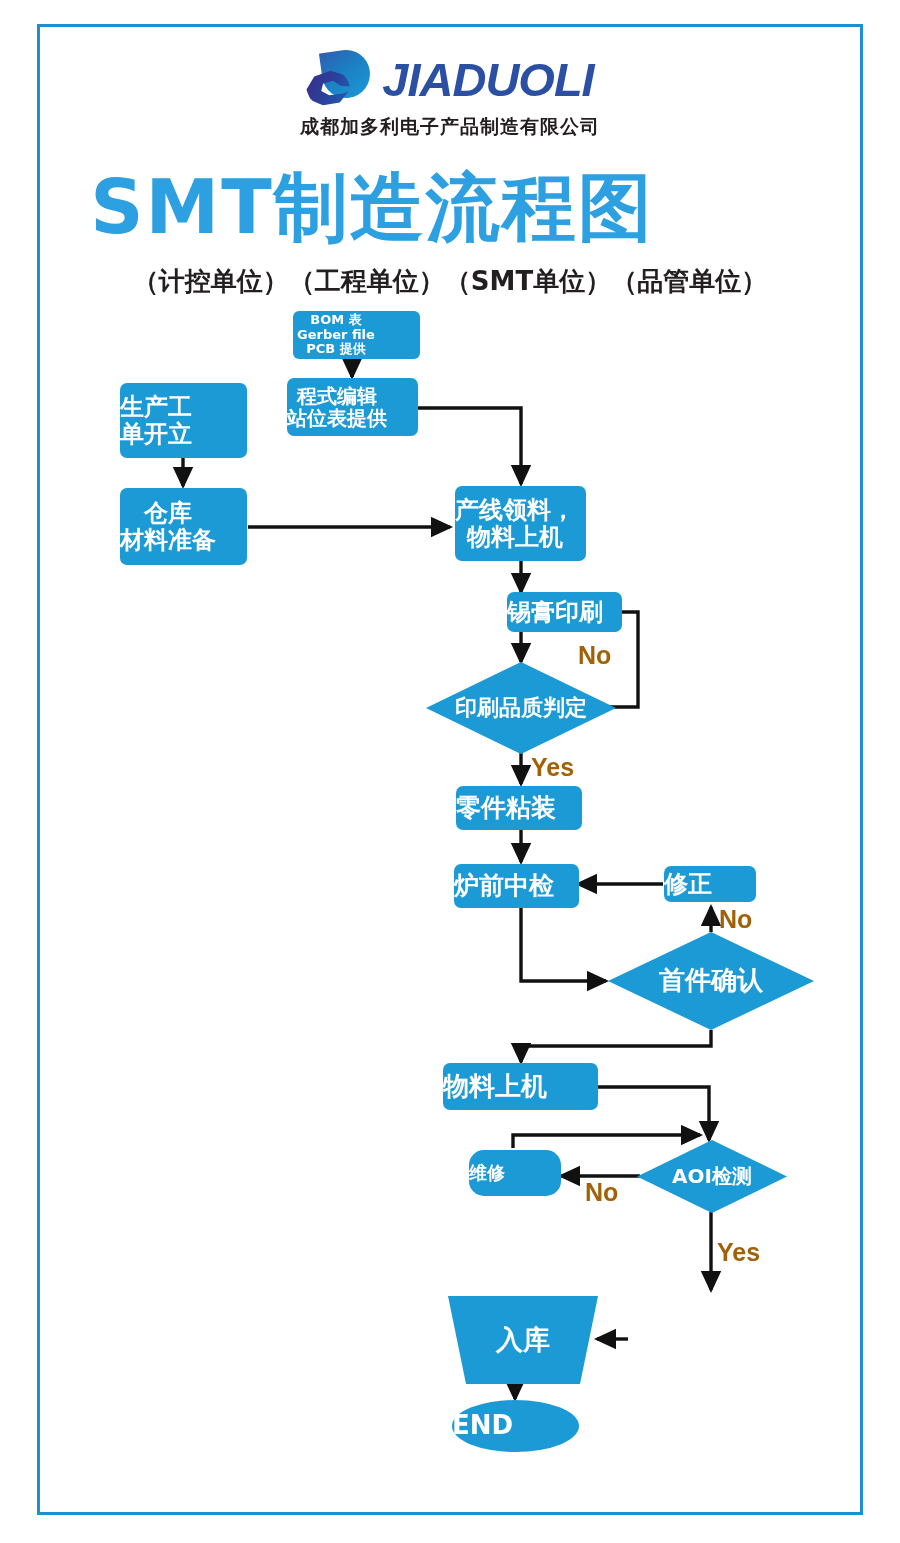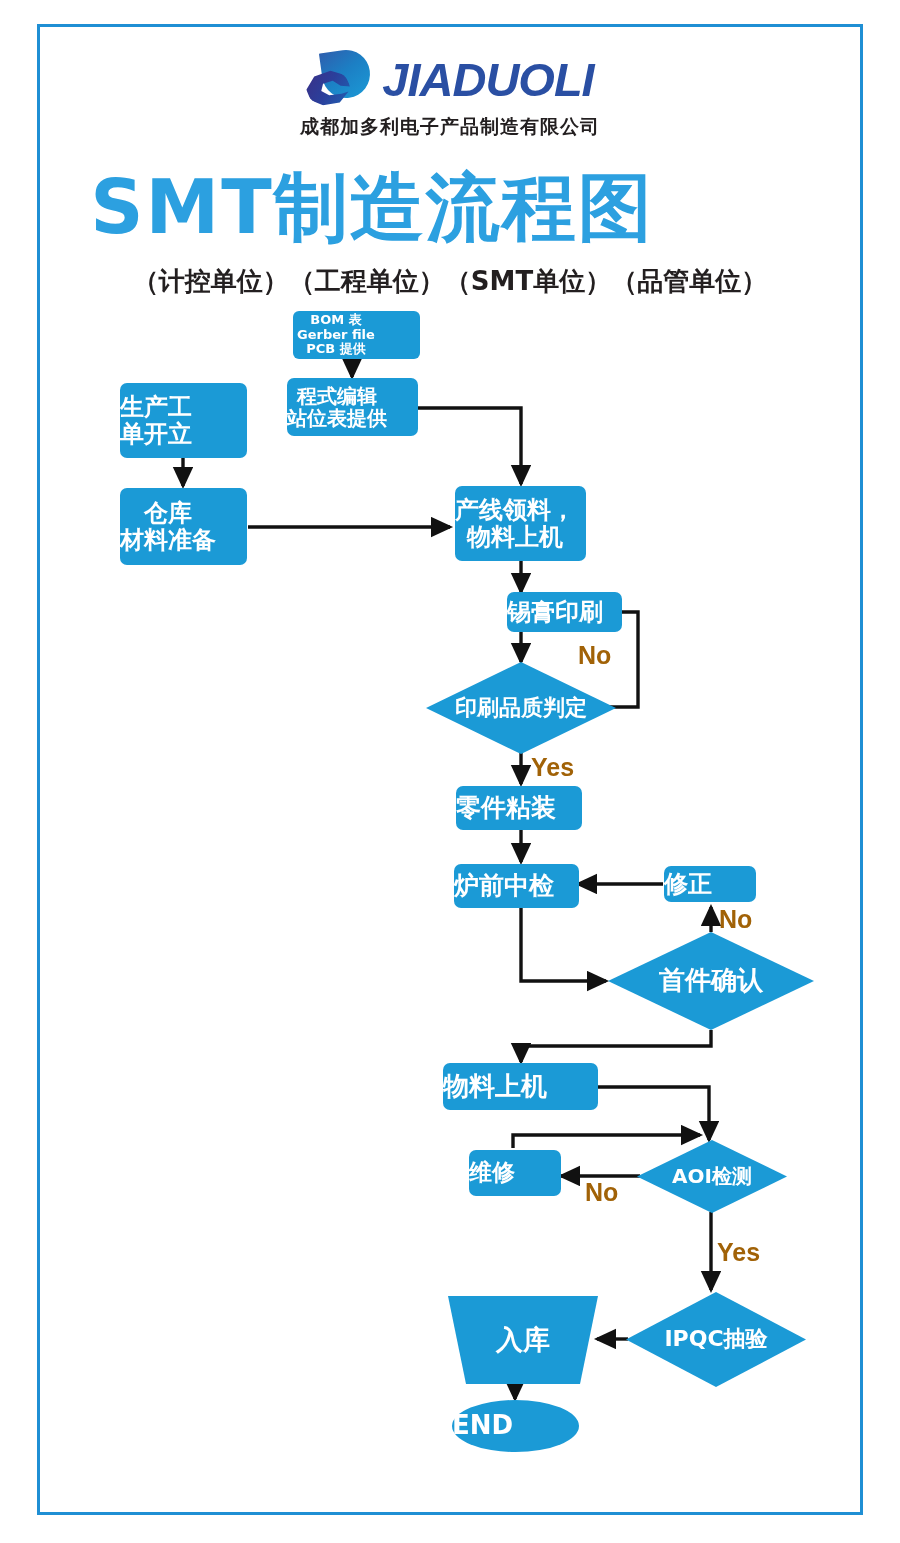--- a/index.html
+++ b/index.html
@@ -297,33 +297,29 @@
 
     <div class="node diamond" style="left:608px; top:932px; width:206px; height:98px; font-size:26px;">
       <span class="dshape"></span>
       <span class="dlabel">首件确认</span>
     </div>
 
     <div class="node rect" style="left:443px; top:1063px; width:155px; height:47px; font-size:26px;">
       <span>物料上机</span>
     </div>
 
-    <div class="node rect" style="left:469px; top:1150px; width:92px; height:46px; font-size:23px;">
+    <div class="node rect" style="left:469px; top:1150px; width:92px; height:46px; font-size:18px;border-radius:15px;">
       <span>维修</span>
     </div>
 
     <div class="node diamond" style="left:637px; top:1140px; width:150px; height:73px; font-size:20px;">
       <span class="dshape"></span>
       <span class="dlabel">AOI检测</span>
     </div>
 
-    <div class="node diamond" style="left:626px; top:1292px; width:180px; height:95px; font-size:22px;">
-      <span class="dshape"></span>
-      <span class="dlabel">IPQC抽验</span>
-    </div>
 
     <div class="node trapezoid" style="left:448px; top:1296px; width:150px; height:88px; font-size:27px;">
       <span class="tshape"></span>
       <span class="tlabel">入库</span>
     </div>
 
     <div class="node ellipse" style="left:452px; top:1400px; width:127px; height:52px; font-size:26px;">
       <span>END</span>
     </div>
 

